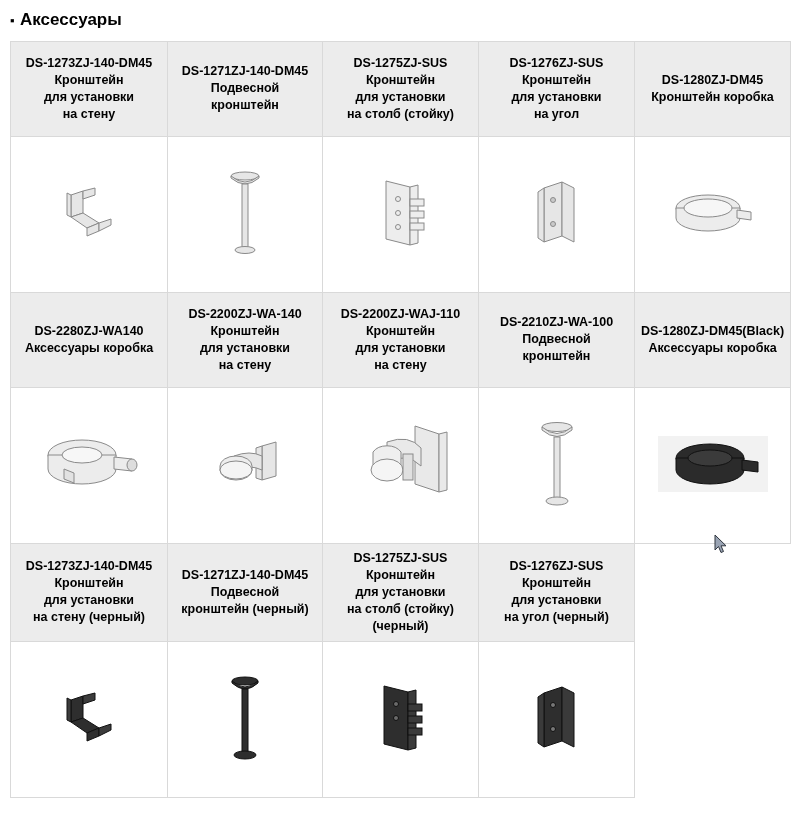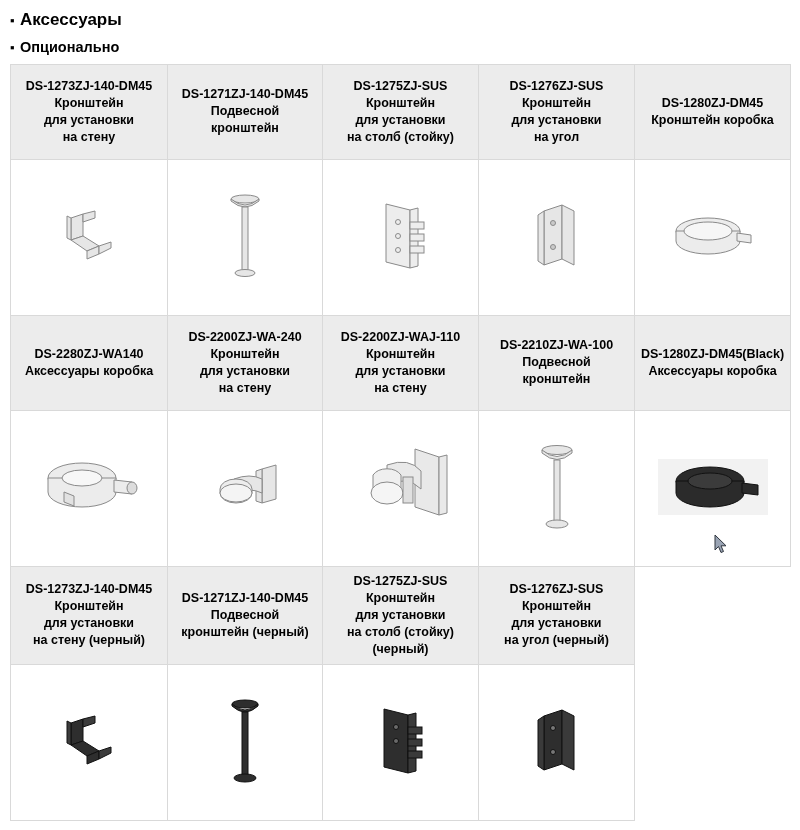--- a/index.html
+++ b/index.html
@@ -32,21 +32,21 @@
     margin: 4px 0 6px 10px;
     line-height: 20px;
   }
   .bullet {
     display: inline-block;
     width: 10px;
     font-size: 13px;
     vertical-align: middle;
   }
   .grid {
-    margin: 0 10px 0 10px;
+    margin: 8px 10px 0 10px;
     width: 780px;
     border-collapse: collapse;
     table-layout: fixed;
   }
   .grid td {
     border: 1px solid #d9d9d9;
     padding: 0;
     vertical-align: middle;
   }
   .label-row td {
@@ -87,23 +87,20 @@
 </style>
 </head>
 <body>
 
 <div class="page">
 
   <div class="heading">
     <span class="bullet">▪</span><span>Аксессуары</span>
   </div>
 
-  <div class="subheading">
-    <span class="bullet">▪</span><span>Опционально</span>
-  </div>
 
   <table class="grid">
     <colgroup>
       <col style="width:157px">
       <col style="width:155px">
       <col style="width:156px">
       <col style="width:156px">
       <col style="width:156px">
     </colgroup>
 
@@ -184,21 +181,21 @@
             <ellipse cx="45" cy="24" rx="24" ry="9" fill="#f6f6f6"></ellipse>
             <path d="M74 26 L88 28 L88 36 L74 34 Z"></path>
           </g>
         </svg>
       </td>
     </tr>
 
     <tr class="label-row">
       <td style="white-space:pre-line">DS-2280ZJ-WA140
 Аксессуары коробка</td>
-      <td style="white-space:pre-line">DS-2200ZJ-WA-240
+      <td style="white-space:pre-line">DS-2200ZJ-WA-140
 Кронштейн
 для установки
 на стену</td>
       <td style="white-space:pre-line">DS-2200ZJ-WAJ-110
 Кронштейн
 для установки
 на стену</td>
       <td style="white-space:pre-line">DS-2210ZJ-WA-100
 Подвесной
 кронштейн</td>

